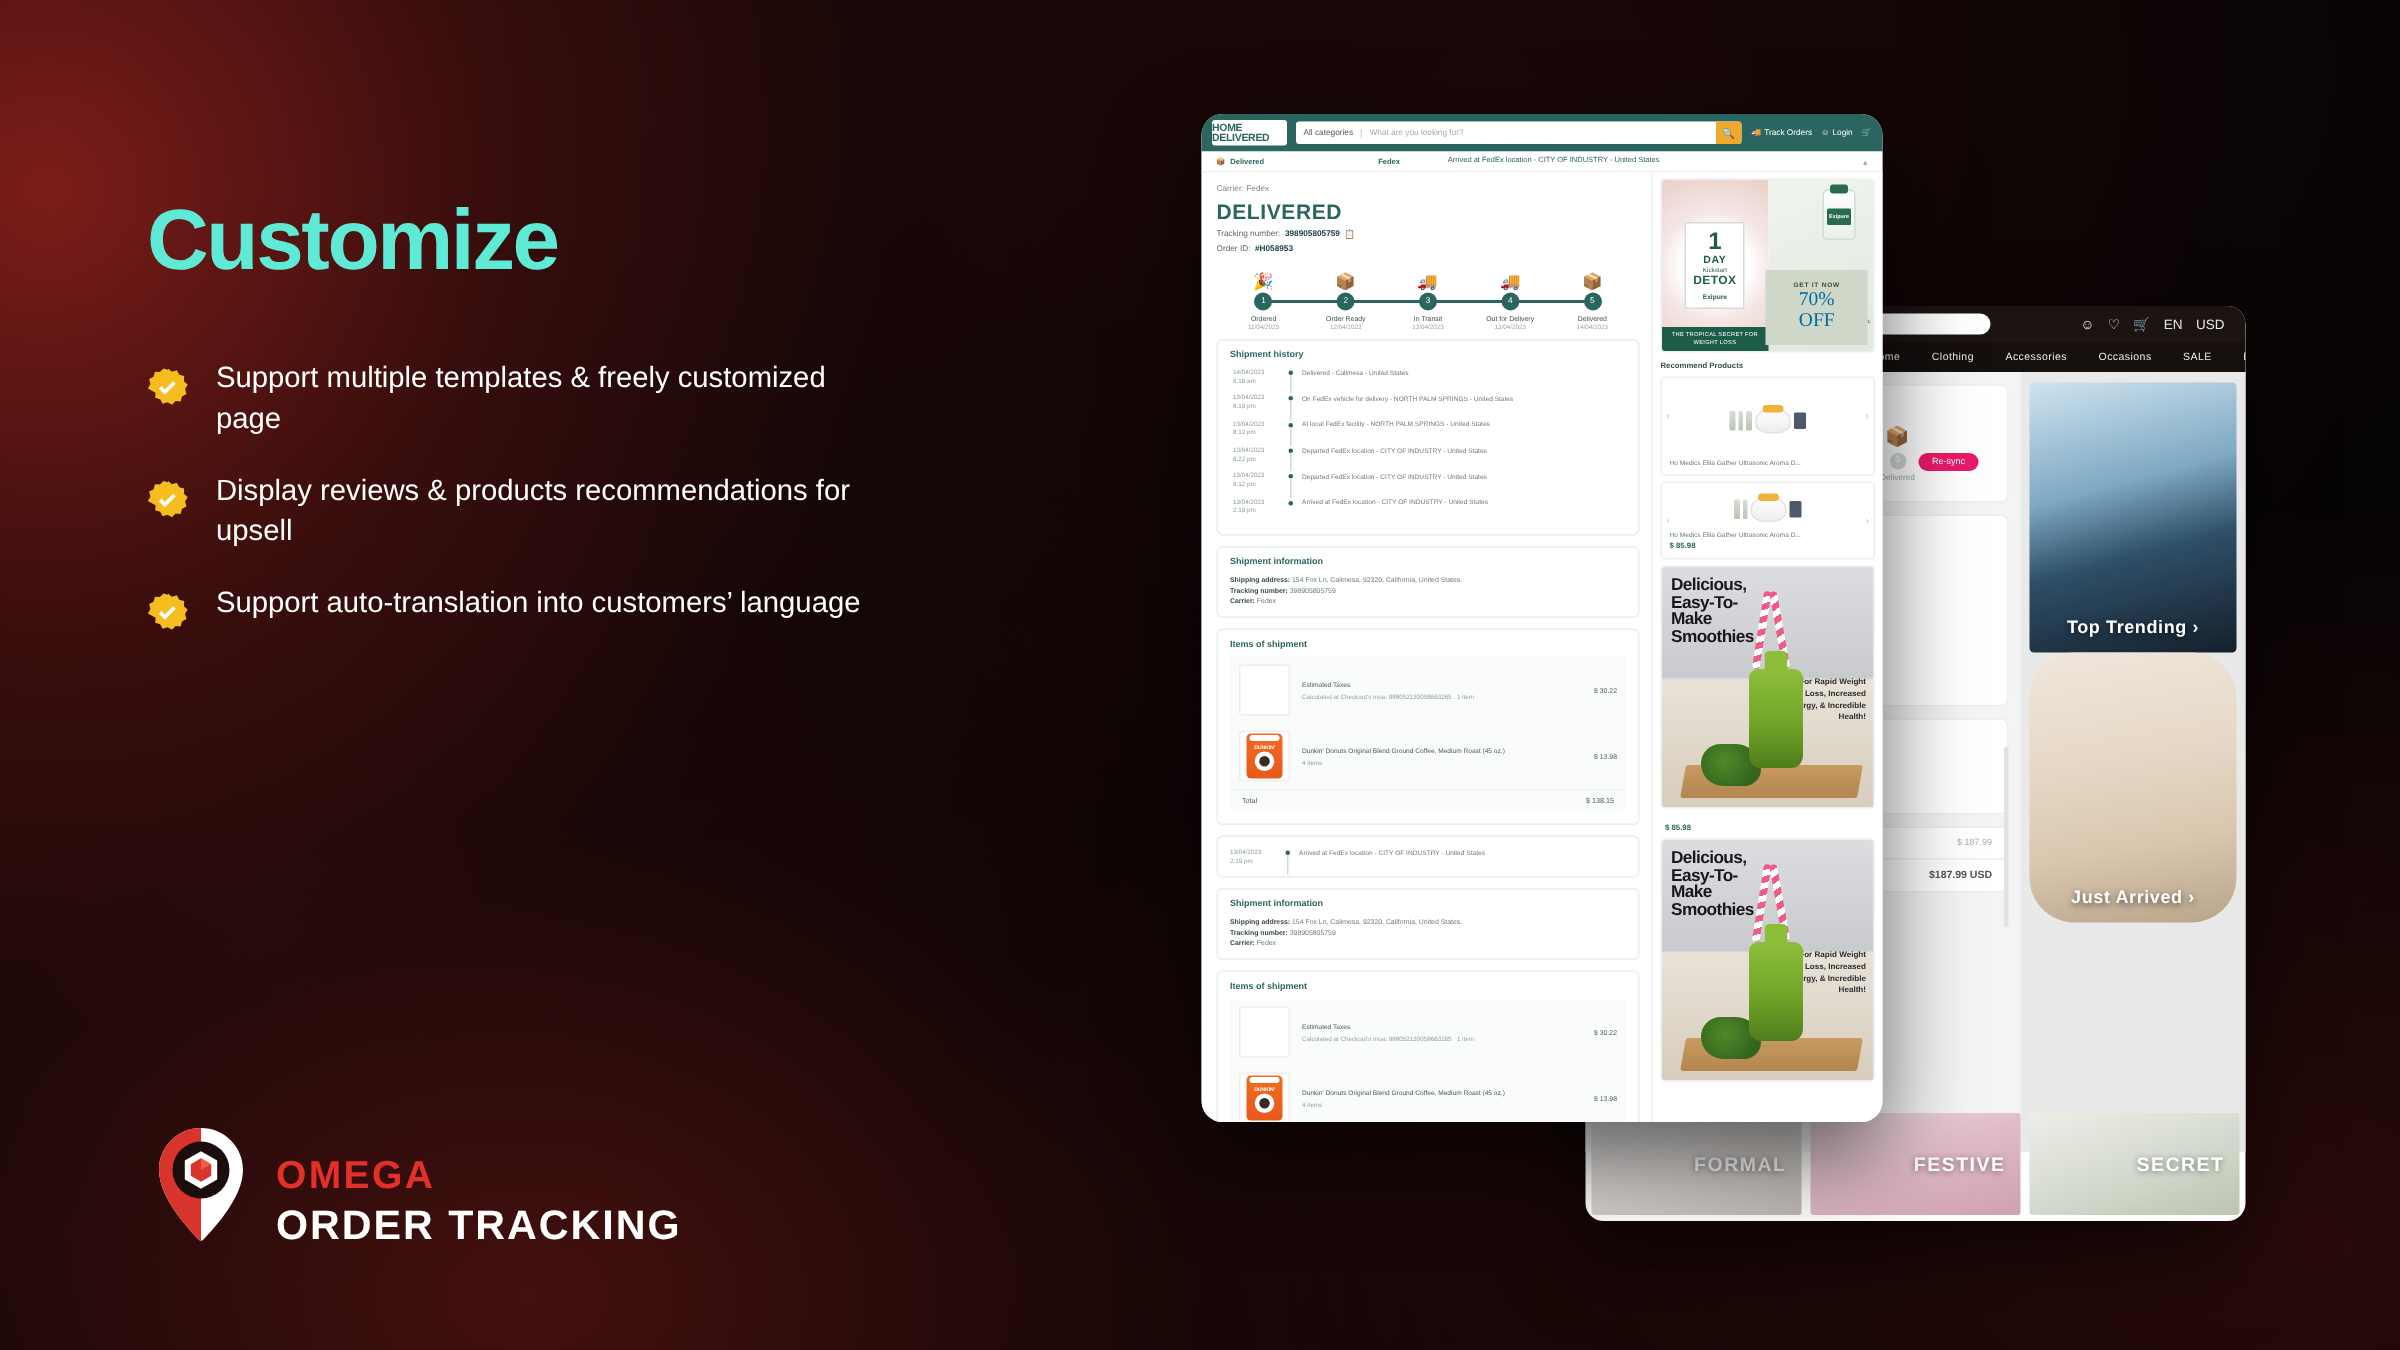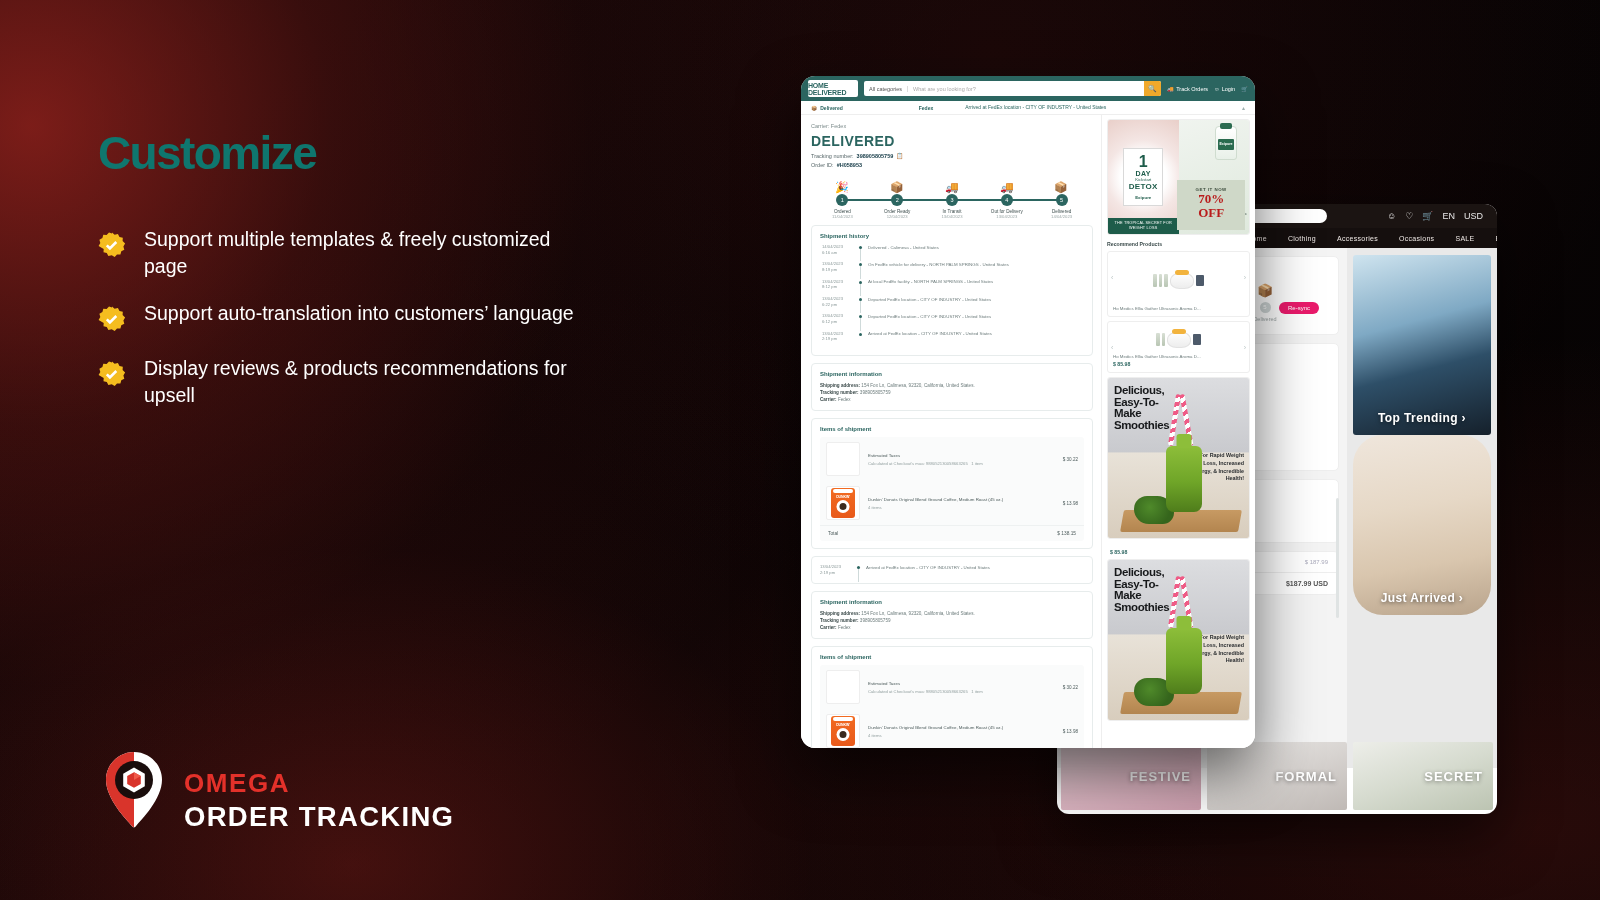--- a/index.html
+++ b/index.html
@@ -15,21 +15,21 @@
       radial-gradient(circle at 2% 14%, rgba(168,38,32,0.70) 0%, rgba(120,26,22,0.38) 17%, rgba(60,14,12,0.16) 32%, rgba(10,5,5,0) 48%),
       radial-gradient(ellipse at 22% 96%, rgba(150,34,28,0.42) 0%, rgba(70,16,14,0.18) 26%, rgba(8,4,4,0) 50%),
       radial-gradient(ellipse at 96% 92%, rgba(120,28,24,0.30) 0%, rgba(8,4,4,0) 42%),
       radial-gradient(ellipse at 62% 6%, rgba(110,26,22,0.18) 0%, rgba(6,3,3,0) 46%),
       linear-gradient(135deg, #140708 0%, #090405 40%, #050303 100%);
   }
 
   
   .left { position: absolute; left: 98px; top: 0; width: 640px; height: 900px; }
   .headline {
-    color: #0f766e; font-weight: 700; font-size: 46px; line-height: 1.21;
+    color: #5eead4; font-weight: 700; font-size: 57px; line-height: 1.21;
     letter-spacing: -1.6px; margin-top: 126px;
   }
   .headline .l2 { display:block; }
   .subhead {
     color: #fff; font-size: 21.5px; line-height: 1.42; margin-top: 26px;
     font-weight: 400; max-width: 475px;
   }
   .features { margin-top: 44px; }
   .feature { display: flex; align-items: flex-start; margin-bottom: 21px; }
   .fi-wrap { flex: 0 0 32px; padding-top: 6px; }
@@ -156,21 +156,21 @@
   .detox-w { font-size: 8px; font-weight:700; color:#1e5c4a; letter-spacing:.3px; }
   .detox-brand { font-size:4.4px; color:#1e5c4a; margin-top:4px; font-weight:700; }
   .detox-r { width:50%; background: linear-gradient(160deg,#f0f4ef 0%,#dfe9dd 100%); position:relative; padding: 6px; }
   .bottle { position:absolute; right: 12px; top: 6px; width: 22px; height: 34px; background: linear-gradient(180deg,#fff 0%,#e8f0e8 100%); border-radius: 4px 4px 3px 3px; border:1px solid #cfdccf; }
   .bottle .cap { position:absolute; left: 4px; right:4px; top:-4px; height:6px; background:#2a6b4f; border-radius:2px; }
   .bottle .lbl { position:absolute; left:2px; right:2px; top:12px; height:11px; background:#2a6b4f; border-radius:1px; color:#fff; font-size:3.6px; text-align:center; line-height:11px; font-weight:700; }
   .detox-txt { position:absolute; left: 6px; bottom: 10px; font-size:4.2px; color:#3d5247; line-height:1.5; }
   .detox-strip { position:absolute; left:0; bottom:0; width:50%; background:#1e5c4a; color:#fff; font-size:3.8px; text-align:center; padding: 3px 2px; letter-spacing:.2px; line-height:1.35; }
   .getit { position:absolute; right: 4px; bottom: 4px; width: 48%; background:#cfd8c8; text-align:center; padding: 7px 2px 9px; }
   .getit-t { font-size:4.4px; color:#3a4a3a; letter-spacing:.5px; font-weight:700; }
-  .getit-p { font-size: 13px; color:#b91c1c; font-weight:700; line-height:1.12; font-family:"Liberation Serif", serif; }
+  .getit-p { font-size: 13px; color:#0369a1; font-weight:400; line-height:1.12; font-family:"Liberation Serif", serif; }
 
   .rec-card { border:1px solid #eee; border-radius:3px; padding: 5px; position:relative; margin-bottom: 4px; }
   .rec-img { height: 46px; display:flex; align-items:center; justify-content:center; gap:2px; }
   .diff { width: 24px; height: 17px; background: linear-gradient(180deg,#fff 0%,#ededed 100%); border-radius: 50% 50% 40% 40%; border:1px solid #e2e2e2; position:relative; }
   .diff:before { content:''; position:absolute; left: 4px; right:4px; top:-3px; height:5px; background:#f2b33d; border-radius:3px; }
   .vial { width: 3.5px; height: 13px; background: linear-gradient(180deg,#d8dfd4 0%,#b9c6b4 100%); border-radius:1px; }
   .blk { width: 8px; height: 11px; background:#4d5a6a; border-radius:1px; }
   .rec-name { font-size:4.4px; color:#6d7c7c; margin-top:3px; }
   .rec-price { font-size:5.2px; color:#2b6560; font-weight:700; margin-top:2px; }
   .rec-arrow { position:absolute; top: 22px; font-size:7px; color:#b9c4c4; }
@@ -218,33 +218,33 @@
 
     <div class="feature">
       <div class="fi-wrap">
         <div class="badge">
           <svg viewBox="0 0 28 28">
               <path fill="#f5bd1f" d="M14 0.6l2.6 2.2 3.3-.9 1.6 3 3.3.8-.2 3.4 2.5 2.3-1.7 3 .9 3.3-3 1.6-.9 3.3-3.4-.2-2.3 2.5-3-1.7-3.3.9-1.6-3-3.3-.9.2-3.3L.6 14l1.7-3-.9-3.3 3-1.6.9-3.3 3.3.2L11 .6l3 .9z"></path>
               <path fill="#fff" d="M11.9 18.2l-4-4 1.8-1.8 2.2 2.2 5.5-5.5 1.8 1.8z"></path>
             </svg>
         </div>
       </div>
-      <div class="ftext">Support auto-translation into customers’ language</div>
+      <div class="ftext">Display reviews &amp; products recommendations for upsell</div>
     </div>
 
     <div class="feature">
       <div class="fi-wrap">
         <div class="badge">
           <svg viewBox="0 0 28 28">
               <path fill="#f5bd1f" d="M14 0.6l2.6 2.2 3.3-.9 1.6 3 3.3.8-.2 3.4 2.5 2.3-1.7 3 .9 3.3-3 1.6-.9 3.3-3.4-.2-2.3 2.5-3-1.7-3.3.9-1.6-3-3.3-.9.2-3.3L.6 14l1.7-3-.9-3.3 3-1.6.9-3.3 3.3.2L11 .6l3 .9z"></path>
               <path fill="#fff" d="M11.9 18.2l-4-4 1.8-1.8 2.2 2.2 5.5-5.5 1.8 1.8z"></path>
             </svg>
         </div>
       </div>
-      <div class="ftext">Display reviews &amp; products recommendations for upsell</div>
+      <div class="ftext">Support auto-translation into customers’ language</div>
     </div>
 
   </div>
 </div>
 
 <div class="logo">
   <div class="logo-mark">
     <svg viewBox="0 0 68 80" width="68" height="80">
       <path d="M34 2C18.6 2 6 14.4 6 29.8c0 19 20 39.6 26.4 46.6a2.2 2.2 0 003.2 0C42 69.4 62 48.8 62 29.8 62 14.4 49.4 2 34 2z" fill="#fff"></path>
       <path d="M34 2C18.6 2 6 14.4 6 29.8c0 19 20 39.6 26.4 46.6.5.5 1.1.7 1.6.7V2z" fill="#d9342b"></path>
@@ -315,25 +315,25 @@
         <div class="d2-promo-label">Top Trending ›</div>
       </div>
       <div class="d2-promo model-b">
         <div class="d2-promo-label">Just Arrived ›</div>
       </div>
     </div>
 
   </div>
 
   <div class="d2-catstrip">
+    <div class="d2-cat cat1">
+      <div class="d2-catlabel">FORMAL</div>
+    </div>
     <div class="d2-cat cat2">
       <div class="d2-catlabel">FESTIVE</div>
-    </div>
-    <div class="d2-cat cat1">
-      <div class="d2-catlabel">FORMAL</div>
     </div>
     <div class="d2-cat cat3">
       <div class="d2-catlabel">SECRET</div>
     </div>
   </div>
 </div>
 
 <div class="device1">
 
   <div class="d1-header">

